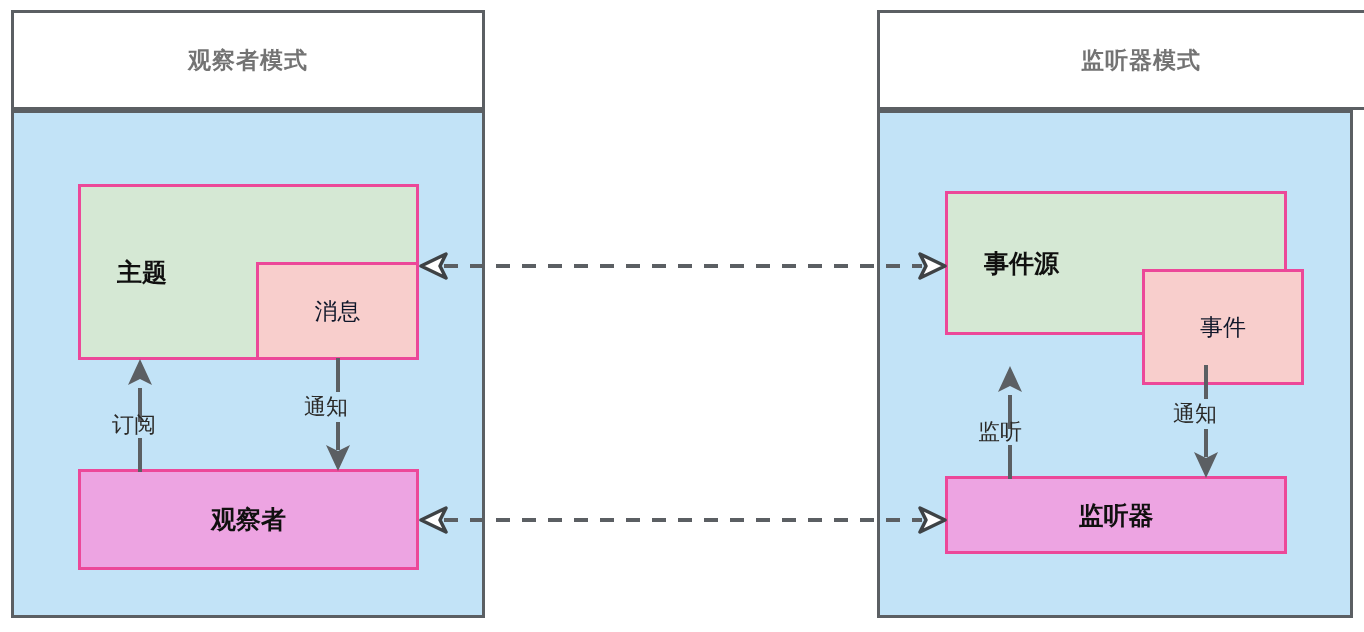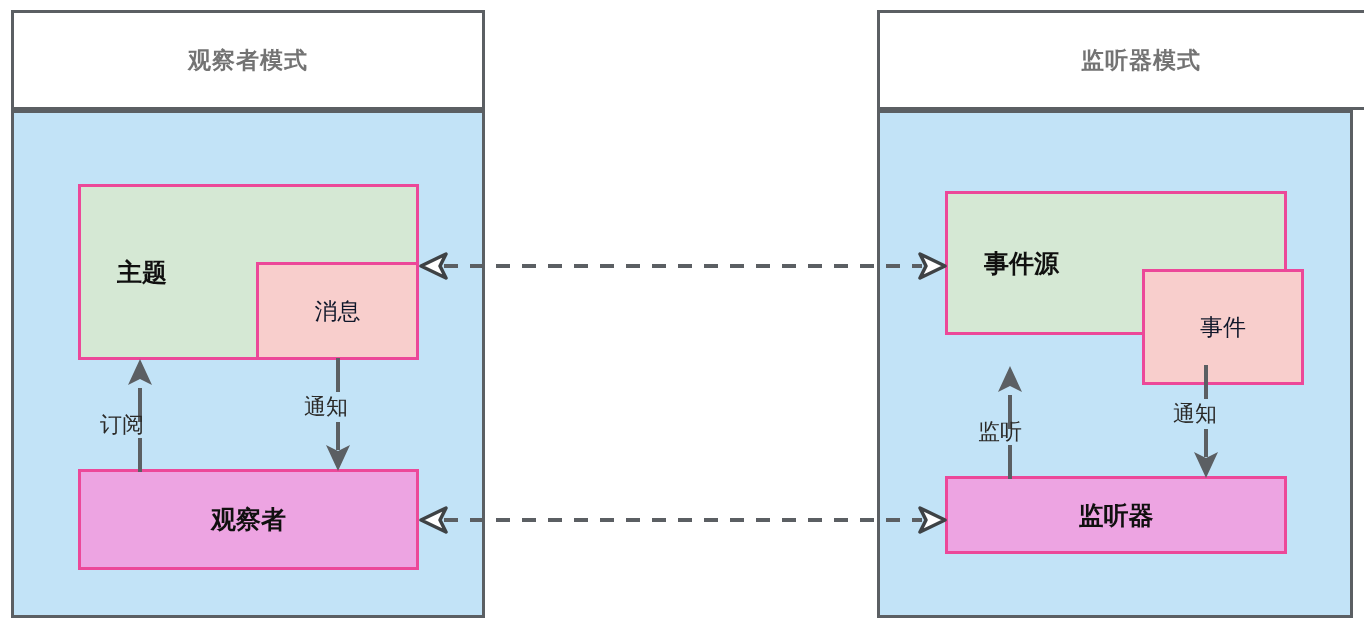--- a/index.html
+++ b/index.html
@@ -116,21 +116,21 @@
     <div class="node node-magenta" style="left:78px; top:469px; width:341px; height:101px;">
       <span class="node-label-center">观察者</span>
     </div>
 
     <div class="vconn" style="left:122px; top:358px; width:36px; height:114px;">
       <svg width="36" height="114" viewBox="0 0 36 114">
         <line x1="18" y1="114" x2="18" y2="22" stroke="#5b5f63" stroke-width="4" stroke-dasharray="34 16"></line>
         <polygon points="18,1 30,27 18,21 6,27" fill="#5b5f63"></polygon>
       </svg>
     </div>
-    <div class="edge-label" style="left:100px; top:410px;">订阅</div>
+    <div class="edge-label" style="left:112px; top:410px;">订阅</div>
 
     <div class="vconn" style="left:320px; top:358px; width:36px; height:114px;">
       <svg width="36" height="114" viewBox="0 0 36 114">
         <line x1="18" y1="0" x2="18" y2="92" stroke="#5b5f63" stroke-width="4" stroke-dasharray="34 30"></line>
         <polygon points="18,113 30,87 18,93 6,87" fill="#5b5f63"></polygon>
       </svg>
     </div>
     <div class="edge-label" style="left:304px; top:392px;">通知</div>
   </div>
 

